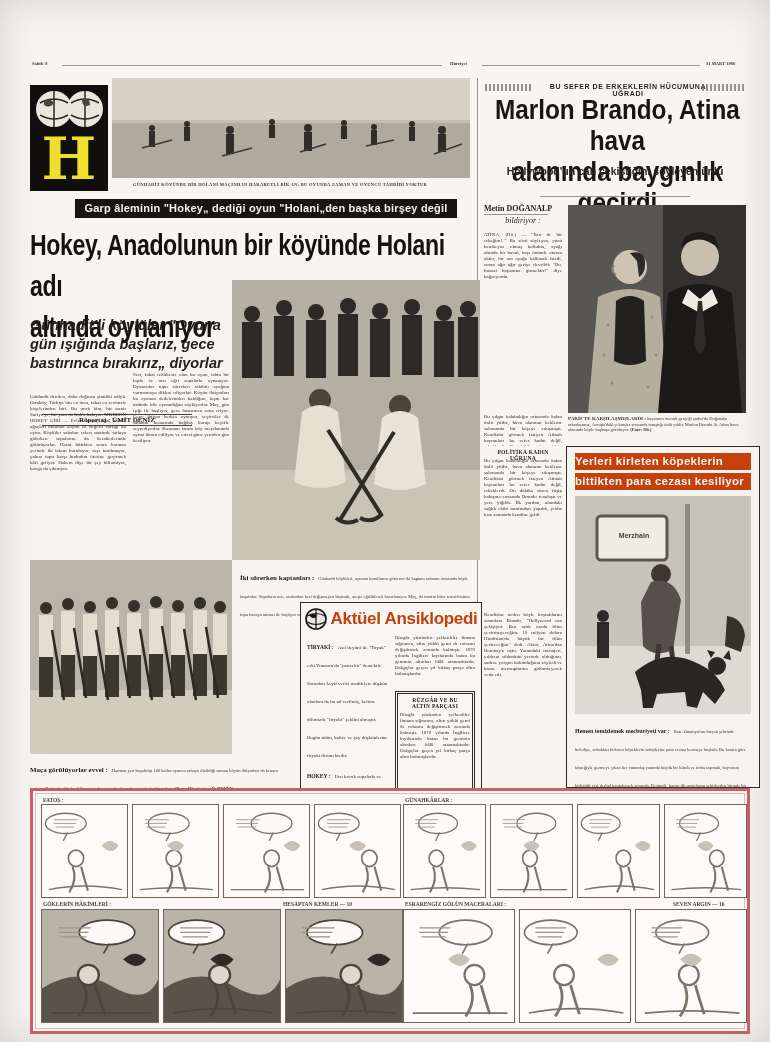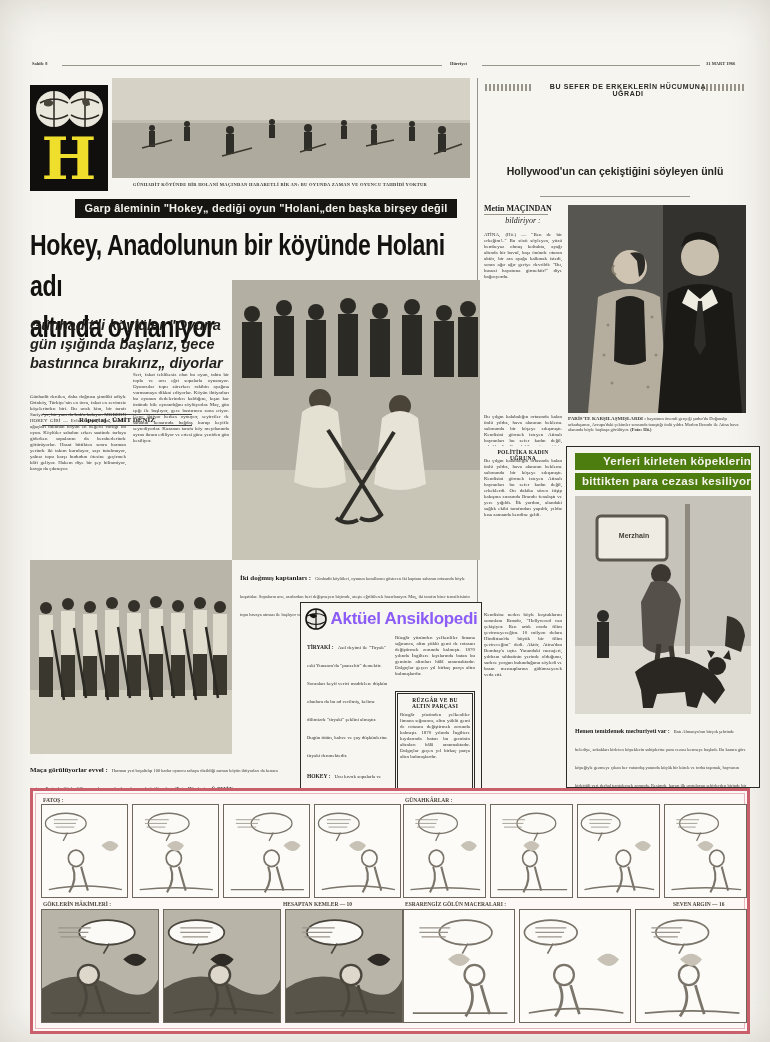--- a/index.html
+++ b/index.html
@@ -15,27 +15,27 @@
   .banner{background:#161512;color:#f4f2ea;font-family:"Liberation Sans",sans-serif;font-weight:bold;
         font-size:11px;line-height:19px;text-align:center;letter-spacing:.2px;}
   .subhead-hockey{font-family:"Liberation Sans",sans-serif;font-style:italic;font-weight:bold;
         font-size:14.5px;line-height:19px;color:#23211d;}
   .byline-box{font-size:7px;font-weight:bold;text-align:center;border-top:1px solid #444;border-bottom:1px solid #444;padding:1px 0;}
   .brando-head{font-family:"Liberation Sans",sans-serif;font-weight:bold;font-size:27px;line-height:31px;
         color:#171613;width:292px;transform:scaleX(.9);transform-origin:0 0;text-align:center;}
   .brando-sub{font-family:"Liberation Sans",sans-serif;font-weight:bold;font-size:10.5px;line-height:13px;text-align:center;color:#26241f;}
   .kicker{font-family:"Liberation Sans",sans-serif;font-weight:bold;font-size:7px;letter-spacing:.6px;color:#2a2822;}
   .deco-rule{height:7px;background:repeating-linear-gradient(90deg,#6f6a5e 0,#6f6a5e 2px,transparent 2px,transparent 4px);opacity:.7;}
-  .revhead{background:#4d7c0f;color:#f5f3ec;font-family:"Liberation Sans",sans-serif;font-weight:bold;
-        font-size:11.5px;line-height:17px;text-align:right;letter-spacing:.3px;}
+  .revhead{background:#c2410c;color:#f5f3ec;font-family:"Liberation Sans",sans-serif;font-weight:bold;
+        font-size:11.5px;line-height:17px;text-align:left;letter-spacing:.3px;}
   .box{border:1px solid #2d2b26;}
   .photo{background:#b7b3a8;}
   .cap-lead{font-weight:bold;font-size:7px;}
   .crosshead{font-weight:bold;font-size:5.5px;text-align:center;letter-spacing:.3px;}
-  .aktuel-title{font-family:"Liberation Sans",sans-serif;font-weight:bold;font-size:17px;letter-spacing:-.3px;color:#8b5cf6;}
+  .aktuel-title{font-family:"Liberation Sans",sans-serif;font-weight:bold;font-size:17px;letter-spacing:-.3px;color:#c2410c;}
   .comics{border:3px solid #c95f6b;outline:1px solid #e6b6ba;outline-offset:-6px;background:#fdf7f5;}
   .strip-label{font-size:5.5px;font-weight:bold;color:#4a453c;}
   .strip{display:flex;gap:4px;}
   .panel{background:#fcfbf7;border:1px solid #6d675c;position:relative;overflow:hidden;}
   .panel svg{position:absolute;inset:0;}
   .hlogo{background:#100f0d;display:flex;flex-direction:column;align-items:center;}
   .hletter{font-family:"DejaVu Serif",serif;font-weight:bold;color:#f0de2c;font-size:58px;line-height:56px;}
 </style>
 </head>
 <body>
@@ -134,21 +134,21 @@
         <path d="M70 132 q18 -14 36 0 l8 70 q-26 12 -52 0 z" fill="#e4e0d2"></path>
         <circle cx="168" cy="126" r="11" fill="#4a4438"></circle>
         <path d="M150 138 q18 -14 36 0 l8 66 q-26 12 -52 0 z" fill="#e7e3d6"></path>
         <path d="M96 150 L150 236 M162 152 L108 240" stroke="#2f2d28" stroke-width="4"></path>
         <path d="M104 238 q10 8 22 2 M150 234 q-10 10 -22 4" stroke="#2f2d28" stroke-width="4" fill="none"></path>
       </g>
     </svg>
   </div>
 
   <div class="abs" style="left:240px;top:566px;width:238px;">
-    <span class="cap-lead">İki doğmuş kaptanları :</span>
+    <span class="cap-lead">İki sürerken kaptanları :</span>
     <span class="tinycap">Günhadit köylüleri, oyunun kurallarını gösteren iki kaptanı sahanın ortasında böyle kuşattılar. Sopaların ucu, asırlardan beri değişmeyen biçimde, ateşte eğriltilerek hazırlanıyor. Maç, iki tarafın birer temsilcisinin topu havaya atması ile başlıyor ve saatlerce sürüyor.</span>
   </div>
 
   <div class="abs photo" style="left:30px;top:560px;width:202px;height:194px;">
     <svg width="202" height="194">
       <rect width="202" height="194" fill="#b9b5a8"></rect>
       <rect y="130" width="202" height="64" fill="#d0ccbe"></rect>
       <g>
         <g fill="#33302a">
           <circle cx="16" cy="48" r="6"></circle>
@@ -220,27 +220,33 @@
           <div class="tiny">Rüzgâr yüzünden yelkenliler limana sığınınca, altın yüklü gemi de rotasını değiştirmek zorunda kalmıştı. 1870 yılında İngiltere kıyılarında batan bu geminin altınları hâlâ aranmaktadır. Dalgıçlar geçen yıl birkaç parça altın bulmuşlardır.</div>
         </div>
       </div>
     </div>
   </div>
 
   <div class="abs deco-rule" style="left:485px;top:84px;width:48px;"></div>
   <div class="abs kicker" style="left:538px;top:83px;width:180px;text-align:center;">BU SEFER DE ERKEKLERİN HÜCUMUNA UĞRADI</div>
   <div class="abs deco-rule" style="left:702px;top:84px;width:44px;"></div>
 
+  <div class="abs" style="left:486px;top:95px;width:262px;">
+    <div class="brando-head">
+      <div>Marlon Brando, Atina hava</div>
+      <div>alanında baygınlık geçirdi</div>
+    </div>
+  </div>
   <div class="abs brando-sub" style="left:484px;top:165px;width:262px;">
     <div>Hollywood'un can çekiştiğini söyleyen ünlü</div>
   </div>
   <div class="abs hairline" style="left:540px;top:196px;width:150px;height:1px;"></div>
 
   <div class="abs" style="left:484px;top:204px;width:78px;">
-    <div style="font-size:8px;font-weight:bold;">Metin MAÇINDAN</div>
+    <div style="font-size:8px;font-weight:bold;">Metin DOĞANALP</div>
     <div class="hairline" style="width:64px;height:1px;margin:1px 0;"></div>
     <div style="font-size:8px;font-style:italic;text-align:center;">bildiriyor :</div>
   </div>
 
   <div class="abs photo" style="left:568px;top:205px;width:178px;height:208px;">
     <svg width="178" height="208">
       <rect width="178" height="208" fill="#585650"></rect>
       <rect x="95" width="83" height="208" fill="#34322e"></rect>
 
       <circle cx="62" cy="62" r="17" fill="#cfc4b2"></circle>

